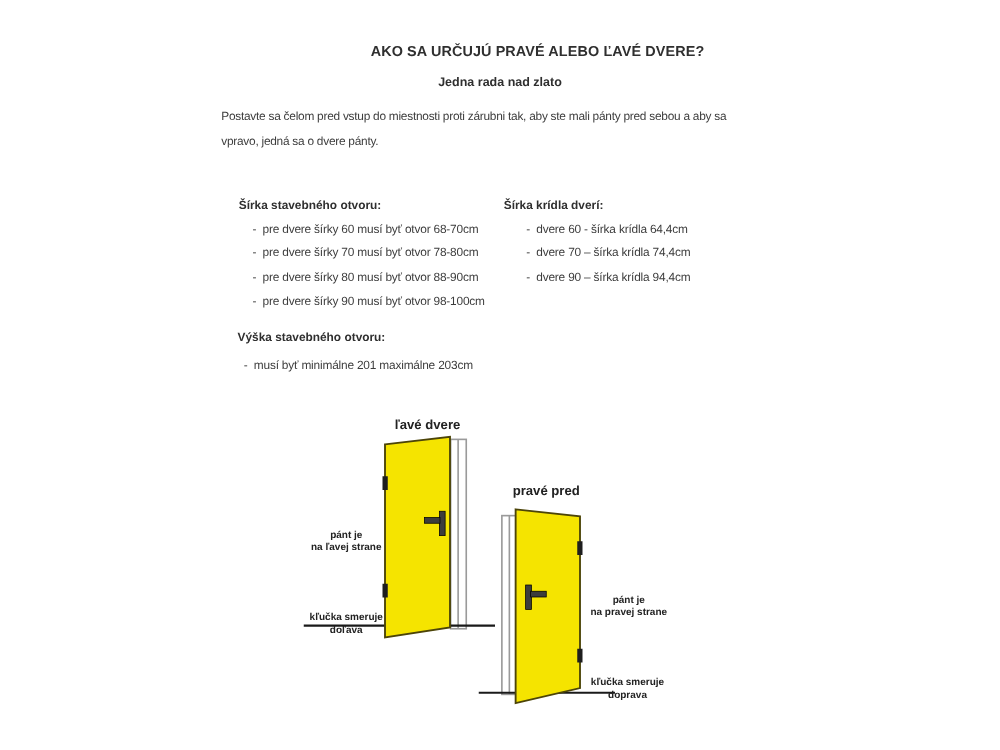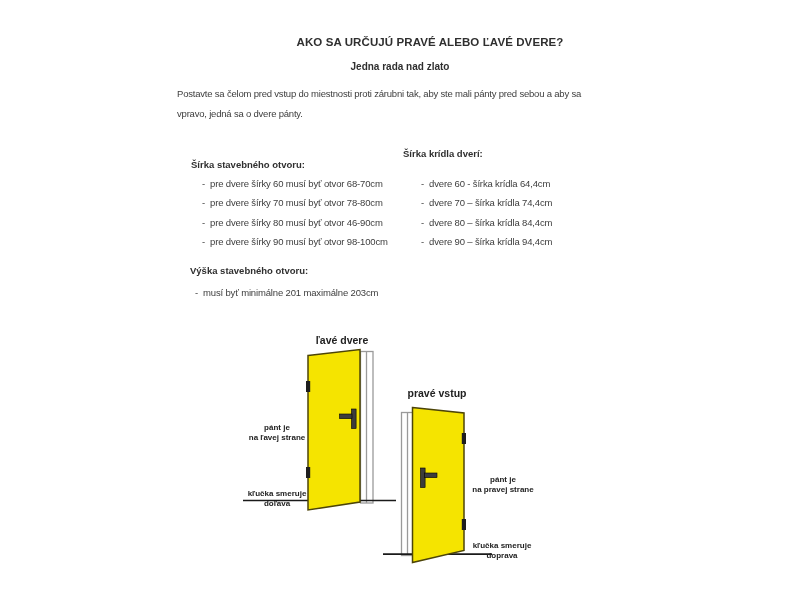--- a/index.html
+++ b/index.html
@@ -29,29 +29,28 @@
 
   <div class="abs body-text" style="left:177px;top:84px;">
     <div>Postavte sa čelom pred vstup do miestnosti proti zárubni tak, aby ste mali pánty pred sebou a aby sa</div>
     <div>vpravo, jedná sa o dvere pánty.</div>
   </div>
 
   <div class="abs sec-heading" style="left:191px;top:159px;">Šírka stavebného otvoru:</div>
   <div class="abs list" style="left:202px;top:174px;">
     <div class="li-row"><span class="dash">-</span><span>pre dvere šírky 60 musí byť otvor 68-70cm</span></div>
     <div class="li-row"><span class="dash">-</span><span>pre dvere šírky 70 musí byť otvor 78-80cm</span></div>
-    <div class="li-row"><span class="dash">-</span><span>pre dvere šírky 80 musí byť otvor 46-90cm</span></div>
+    <div class="li-row"><span class="dash">-</span><span>pre dvere šírky 80 musí byť otvor 88-90cm</span></div>
     <div class="li-row"><span class="dash">-</span><span>pre dvere šírky 90 musí byť otvor 98-100cm</span></div>
   </div>
 
-  <div class="abs sec-heading" style="left:403px;top:148px;">Šírka krídla dverí:</div>
+  <div class="abs sec-heading" style="left:403px;top:159px;">Šírka krídla dverí:</div>
   <div class="abs list" style="left:421px;top:174px;">
     <div class="li-row"><span class="dash">-</span><span>dvere 60 - šírka krídla 64,4cm</span></div>
     <div class="li-row"><span class="dash">-</span><span>dvere 70 – šírka krídla 74,4cm</span></div>
-    <div class="li-row"><span class="dash">-</span><span>dvere 80 – šírka krídla 84,4cm</span></div>
     <div class="li-row"><span class="dash">-</span><span>dvere 90 – šírka krídla 94,4cm</span></div>
   </div>
 
   <div class="abs sec-heading" style="left:190px;top:265px;">Výška stavebného otvoru:</div>
   <div class="abs list" style="left:195px;top:283px;">
     <div class="li-row"><span class="dash">-</span><span>musí byť minimálne 201 maximálne 203cm</span></div>
   </div>
 
   <svg class="abs" style="left:0;top:0;" width="800" height="600" viewBox="0 0 800 600">
 
@@ -80,21 +79,21 @@
       <rect x="461.8" y="433" width="4.2" height="11" fill="#1e1e1e"></rect>
       <rect x="461.8" y="519" width="4.2" height="11" fill="#1e1e1e"></rect>
       <g>
         <rect x="420.5" y="468" width="4.6" height="19.5" fill="#3c3c3c" stroke="#000000" stroke-width="0.6"></rect>
         <rect x="424.5" y="473" width="12.5" height="4.6" fill="#3c3c3c" stroke="#000000" stroke-width="0.6"></rect>
       </g>
     </g>
   </svg>
 
   <div class="abs diag-title" style="left:292px;top:334px;width:100px;">ľavé dvere</div>
-  <div class="abs diag-title" style="left:387px;top:387px;width:100px;">pravé vstup</div>
+  <div class="abs diag-title" style="left:387px;top:387px;width:100px;">pravé pred</div>
 
   <div class="abs diag-label" style="left:227px;top:383px;width:100px;">
     <div>pánt je</div>
     <div>na ľavej strane</div>
   </div>
   <div class="abs diag-label" style="left:227px;top:449px;width:100px;">
     <div>kľučka smeruje</div>
     <div>doľava</div>
   </div>
   <div class="abs diag-label" style="left:453px;top:435px;width:100px;">

